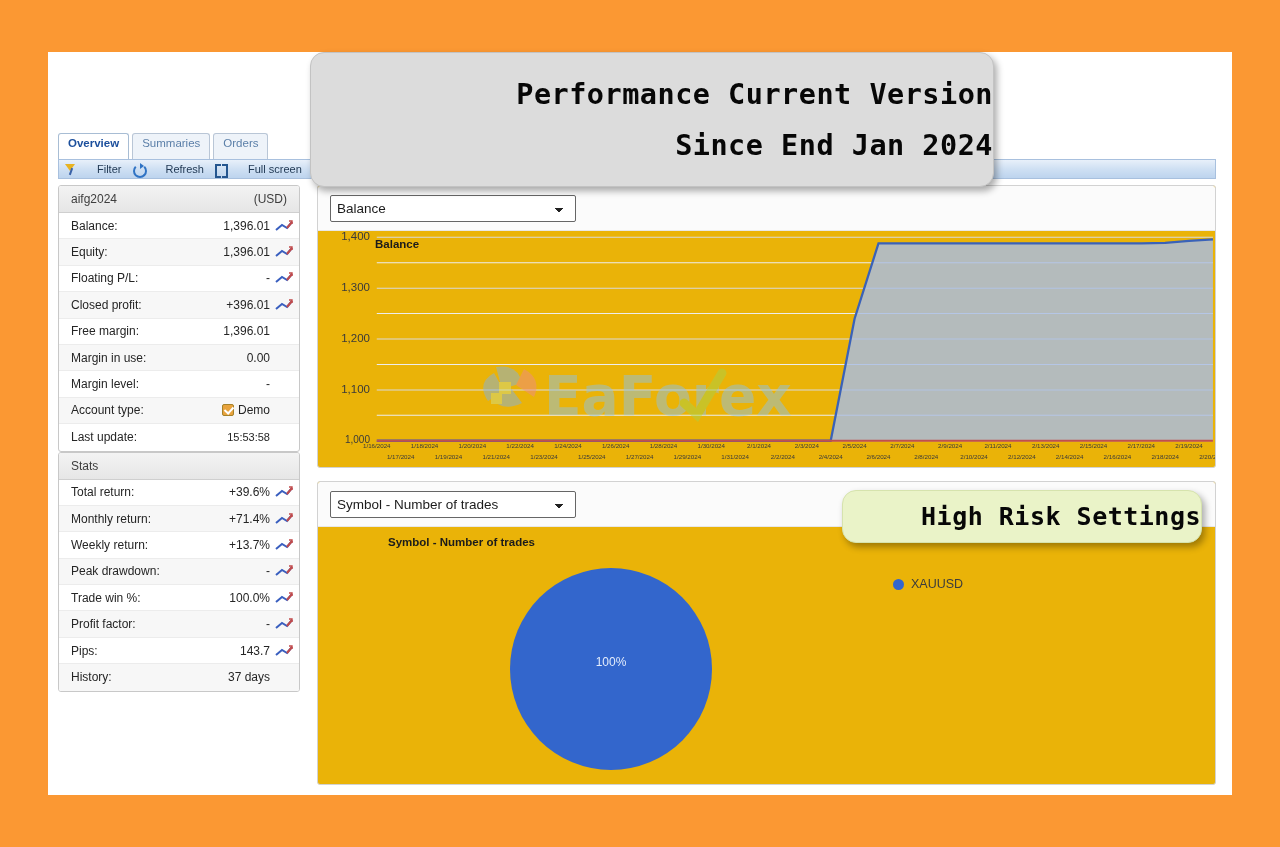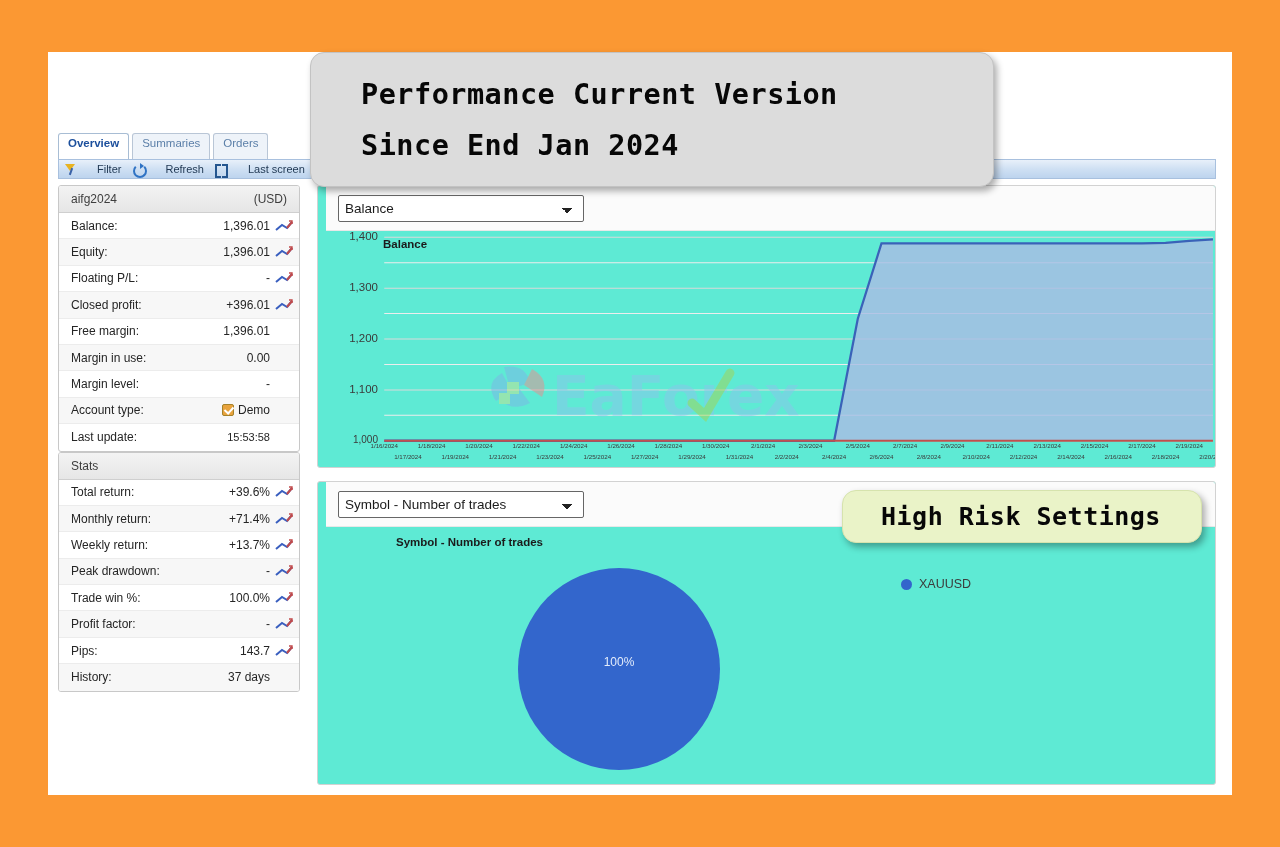--- a/index.html
+++ b/index.html
@@ -159,25 +159,24 @@
   .chk::after{
     content:""; position:absolute; left:3px; top:0px; width:4px; height:7px;
     border:solid #fff; border-width:0 2px 2px 0; transform: rotate(42deg);
   }
   .val-small { font-size: 11px; }
 
   
   .chart-card {
     border: 1px solid #d2d2d2;
     border-radius: 3px;
-    background: #5eead4;
+    background: #eab308;
     display: flex;
     flex-direction: column;
     overflow: hidden;
-    padding-left: 8px;
   }
   #balance-card { height: 283px; }
   #pie-card { flex: 1; }
   .card-top {
     padding: 9px 12px 8px 12px;
     background: #fbfbfb;
     border-bottom: 1px solid #e8e8e8;
   }
   .sel {
     width: 246px;
@@ -241,20 +240,21 @@
     position: absolute;
     border-radius: 14px;
     font-family: "DejaVu Sans Mono", monospace;
     font-weight: bold;
     color: #070707;
     box-shadow: 3px 4px 7px rgba(0,0,0,.33);
     display: flex;
     flex-direction: column;
     justify-content: center;
     z-index: 30;
+    align-items: flex-end;
   }
   #callout-title {
     left: 310px; top: 52px;
     width: 684px; height: 135px;
     background: #dcdcdc;
     border: 1px solid #c3c3c3;
     font-size: 28.5px;
     line-height: 51px;
     padding-left: 50px;
     letter-spacing: .5px;
@@ -284,21 +284,21 @@
     <div class="tb-item">
       <span class="tb-ico ico-filter"></span>
       <span>Filter</span>
     </div>
     <div class="tb-item">
       <span class="tb-ico ico-refresh"></span>
       <span>Refresh</span>
     </div>
     <div class="tb-item">
       <span class="tb-ico ico-full"></span>
-      <span>Last screen</span>
+      <span>Full screen</span>
     </div>
   </div>
 
   <div id="body-area">
 
     <div id="left-col">
 
       <div class="info-box" id="account-box">
         <div class="ib-head">
           <span>aifg2024</span>

